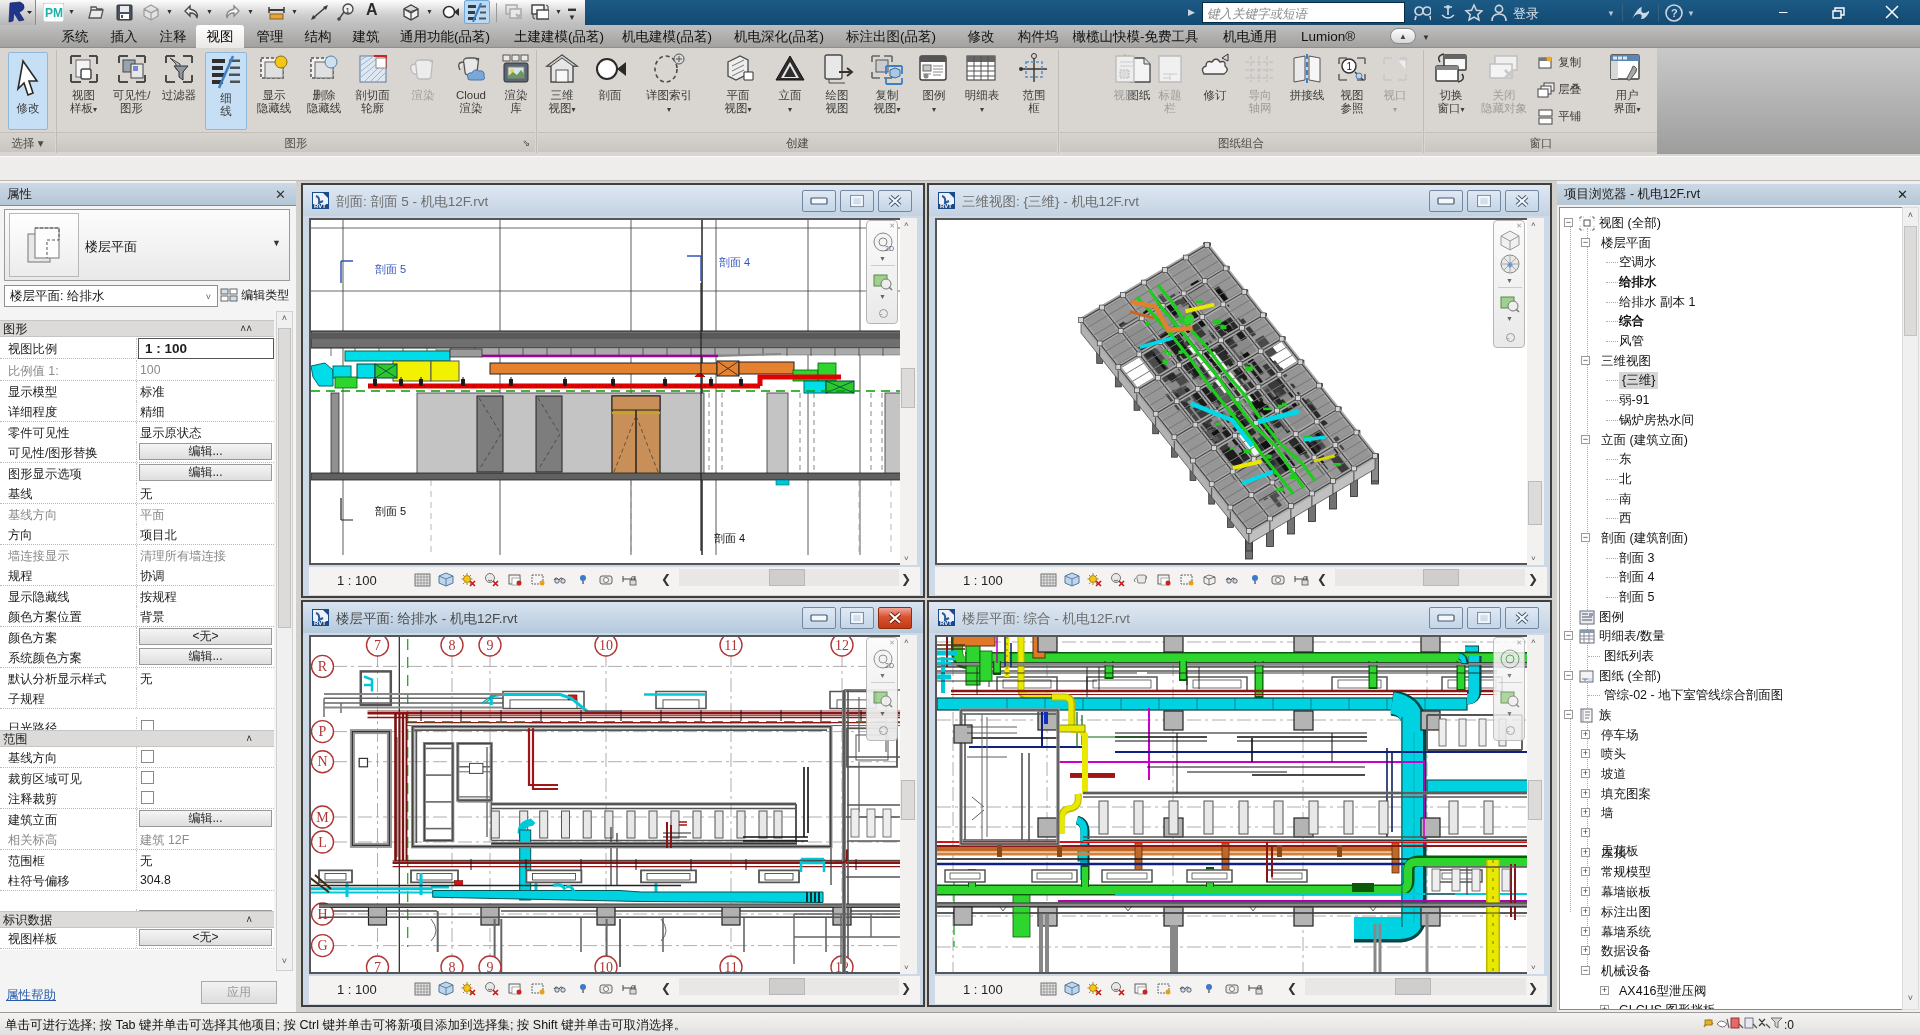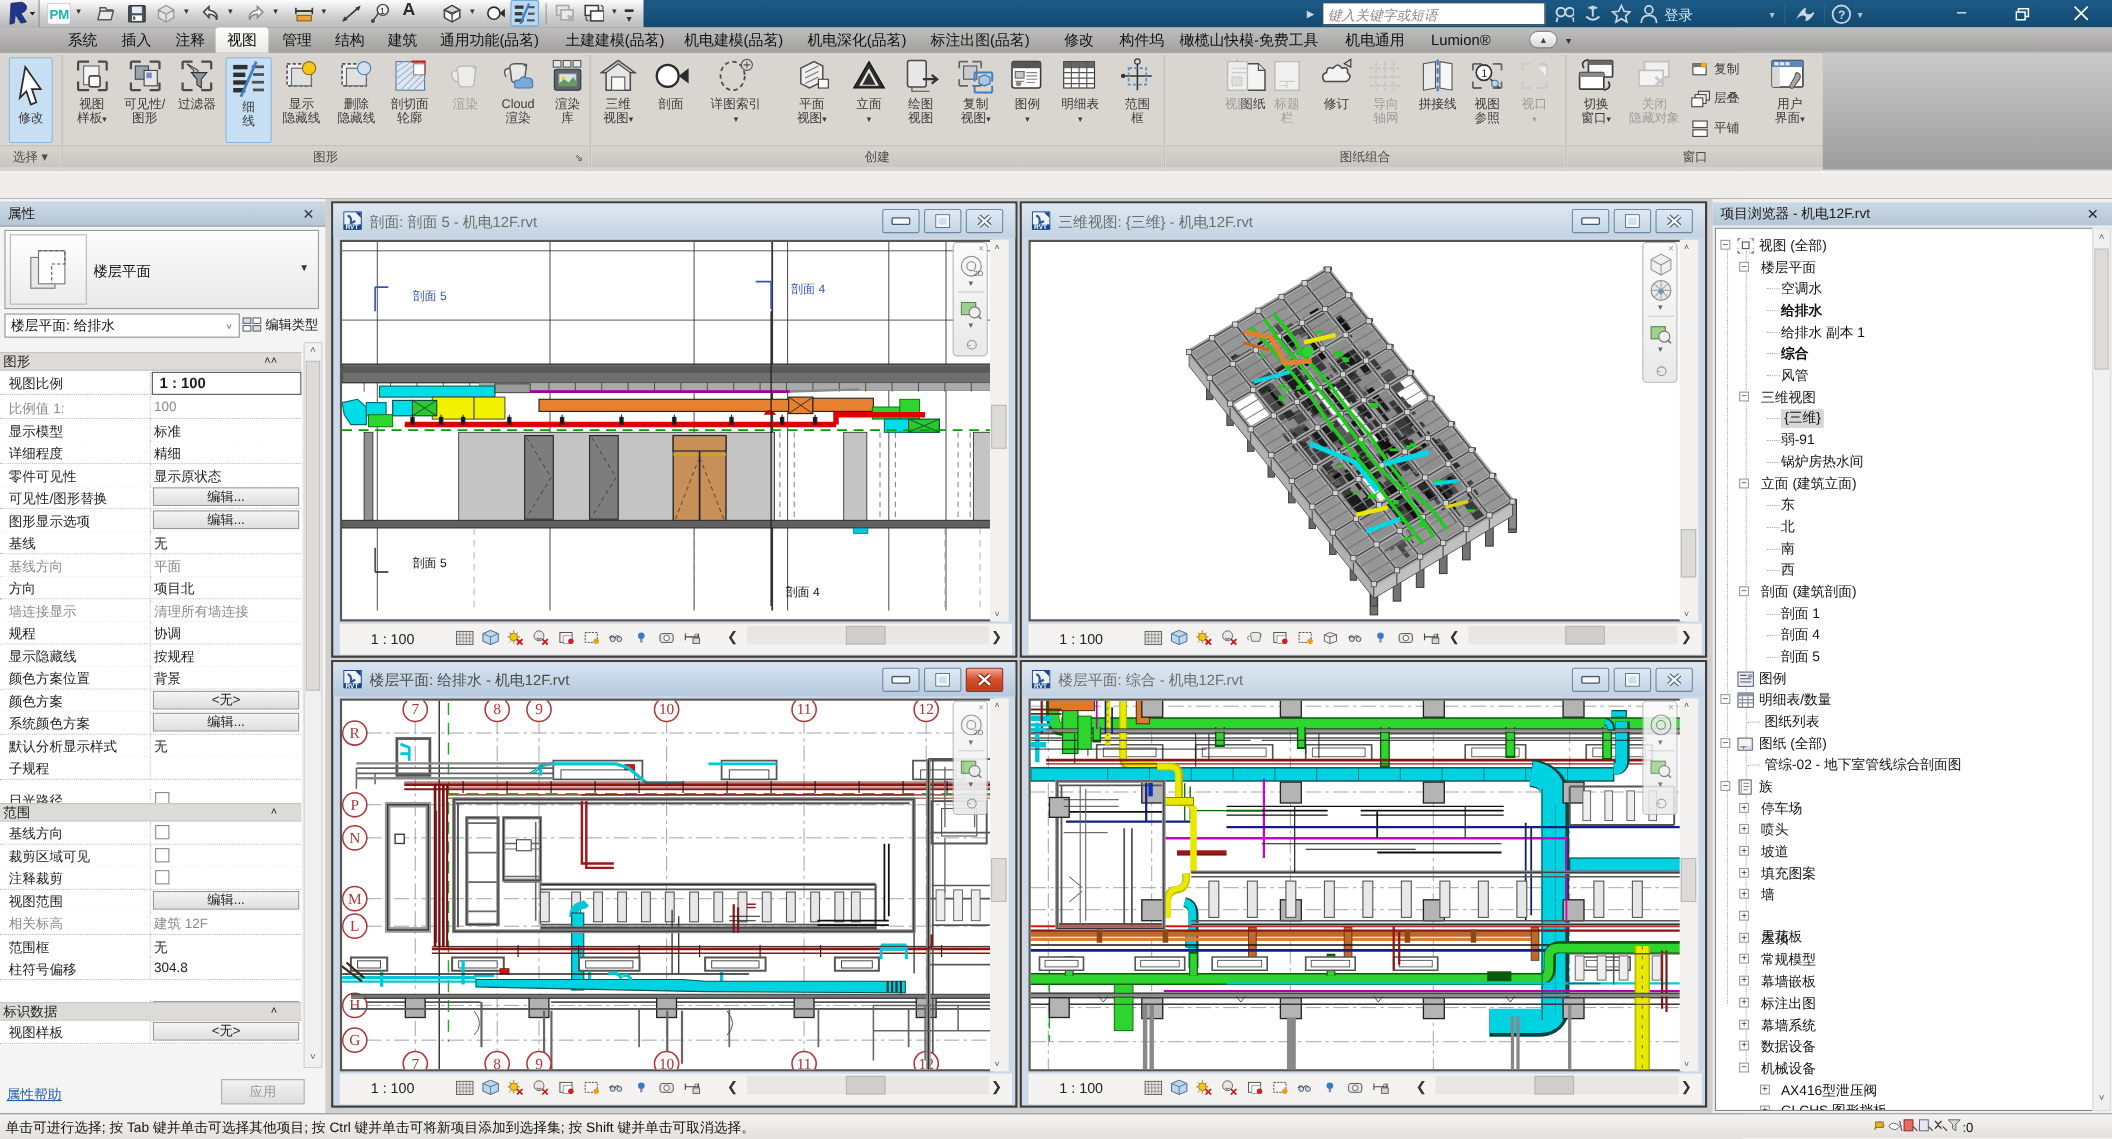--- a/index.html
+++ b/index.html
@@ -537,21 +537,21 @@
       </div>
   <div class="prow" style="top:587px;">
         <div class="pl">裁剪区域可见</div>
         <div class="pchk"></div>
       </div>
   <div class="prow" style="top:607px;">
         <div class="pl">注释裁剪</div>
         <div class="pchk"></div>
       </div>
   <div class="prow" style="top:628px;">
-        <div class="pl">视图范围</div>
+        <div class="pl">建筑立面</div>
         <div class="pbtn" style="top:1px;">编辑...</div>
       </div>
   <div class="prow gray" style="top:648px;">
         <div class="pl">相关标高</div>
         <div class="pv">建筑 12F</div>
       </div>
   <div class="prow" style="top:669px;">
         <div class="pl">范围框</div>
         <div class="pv">无</div>
       </div>
@@ -2250,21 +2250,21 @@
     <div class="trow" style="top:301.2px;">
           <div style="position:absolute;left:46px;top:9px;width:12px;border-top:1px dotted #aaa;"></div>
           <div style="position:absolute;left:59px;top:1px;">西</div>
         </div>
     <div class="trow" style="top:320.9px;">
           <div class="tbox" style="left:21px;top:4px;">−</div>
           <div style="position:absolute;left:41px;top:1px;">剖面 (建筑剖面)</div>
         </div>
     <div class="trow" style="top:340.6px;">
           <div style="position:absolute;left:46px;top:9px;width:12px;border-top:1px dotted #aaa;"></div>
-          <div style="position:absolute;left:59px;top:1px;">剖面 1</div>
+          <div style="position:absolute;left:59px;top:1px;">剖面 3</div>
         </div>
     <div class="trow" style="top:360.2px;">
           <div style="position:absolute;left:46px;top:9px;width:12px;border-top:1px dotted #aaa;"></div>
           <div style="position:absolute;left:59px;top:1px;">剖面 4</div>
         </div>
     <div class="trow" style="top:379.9px;">
           <div style="position:absolute;left:46px;top:9px;width:12px;border-top:1px dotted #aaa;"></div>
           <div style="position:absolute;left:59px;top:1px;">剖面 5</div>
         </div>
     <div class="trow" style="top:399.6px;">

